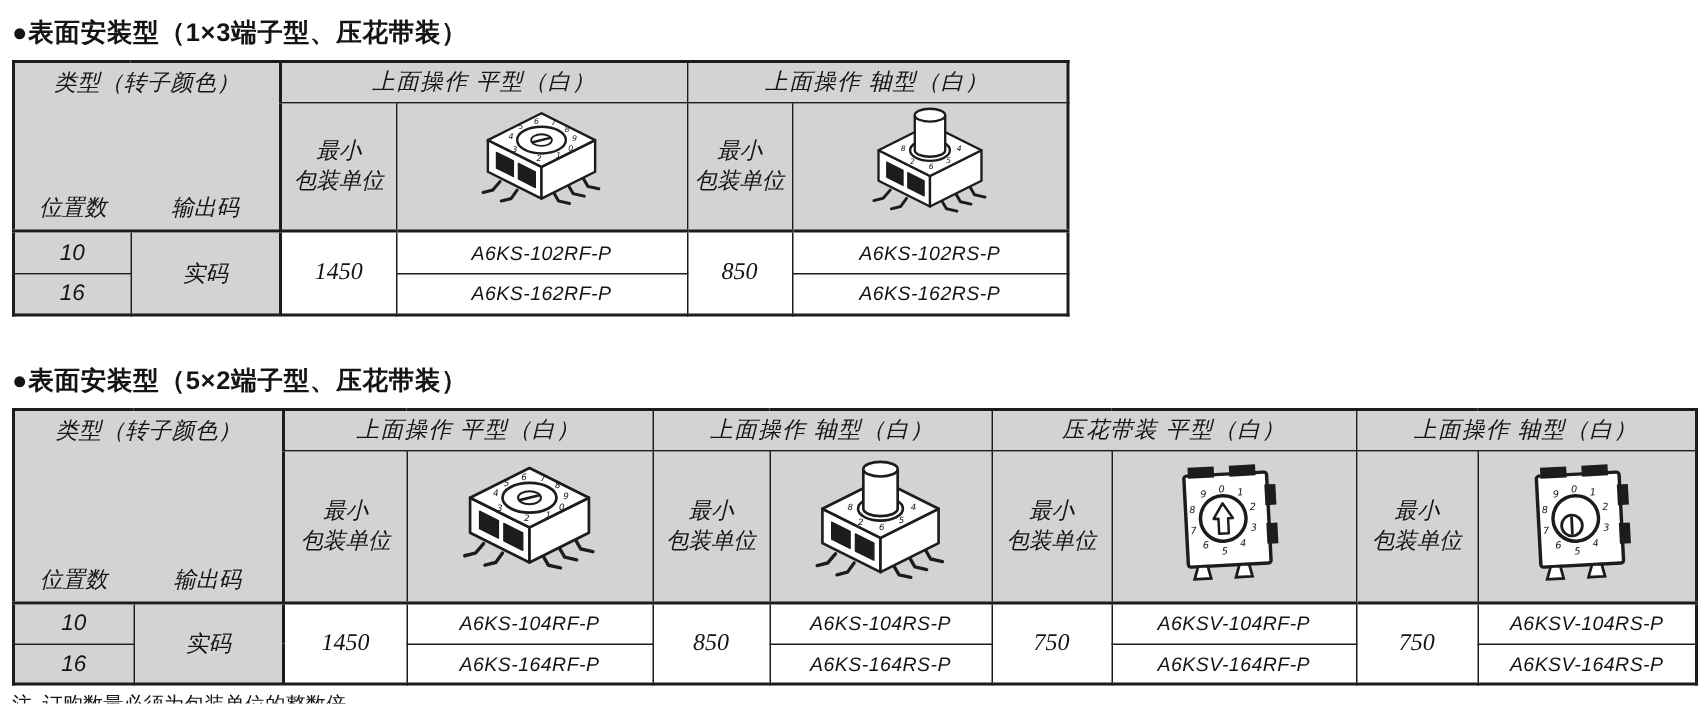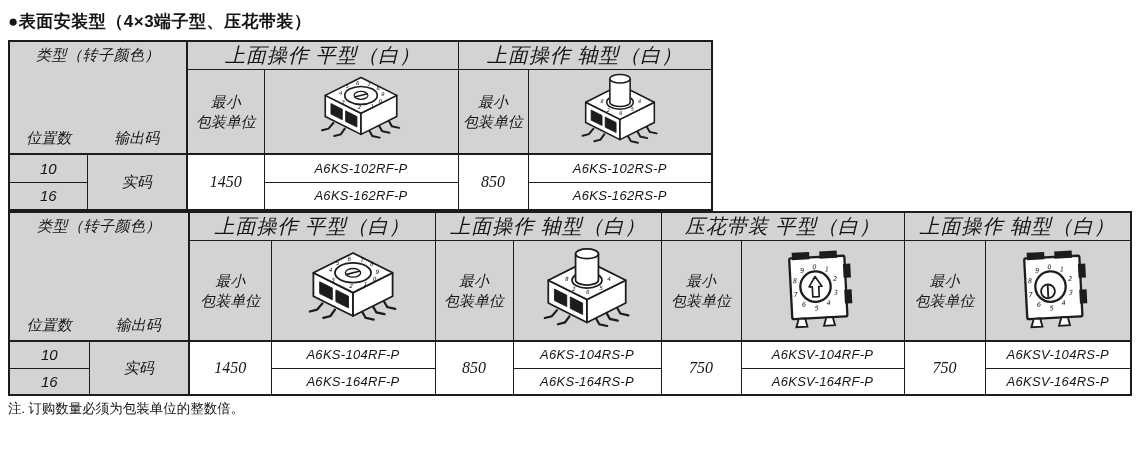--- a/index.html
+++ b/index.html
@@ -17,21 +17,21 @@
   .graycell{background:#d3d3d3;}
   .thickL{border-left:2.5px solid #1c1c1c !important;}
   tr.bodysep td{border-top:2.5px solid #1c1c1c;}
 
   .h1row{height:27px;}
   .t1 .h2row{height:84px;}
   .t2 .h2row{height:100px;}
   .t1 .drow{height:28px;}
   .t2 .drow{height:27px;}
 
-  .group-label{font-size:20px;letter-spacing:1px;}
+  .group-label{font-size:15px;letter-spacing:1px;}
   .type-inner{display:flex;flex-direction:column;justify-content:space-between;
               padding:4px 0 5px 0;}
   .t1 .type-inner{height:102px;}
   .t2 .type-inner{height:118px;}
   .type-top{font-size:15px;letter-spacing:0.5px;}
   .type-bottom{display:flex;font-size:15px;}
   .type-bottom .c1{width:44%;}
   .type-bottom .c2{width:56%;text-align:center;}
 
   .minpack{vertical-align:bottom;font-size:15px;line-height:1.3;padding-bottom:3px;}
@@ -163,21 +163,21 @@
             <text x="12.1" y="42">8</text>
           <text x="20.5" y="31">9</text>
         </g>
       </g>
     </symbol>
   </defs>
 </svg>
 
 <div class="wrap">
 
-  <div class="sec-title">●表面安装型（4×3端子型、压花带装）</div>
+  <div class="sec-title">●表面安装型（1×3端子型、压花带装）</div>
 
   <table class="cat t1" style="width:703px">
     <colgroup>
       <col style="width:78px">
         <col style="width:100px">
       <col style="width:77px">
         <col style="width:194px">
       <col style="width:70px">
         <col style="width:184px">
     </colgroup>
@@ -224,20 +224,21 @@
       <td class="model">A6KS-102RS-P</td>
     </tr>
     <tr class="drow">
       <td class="graycell pos">16</td>
       <td class="model">A6KS-162RF-P</td>
       <td class="model">A6KS-162RS-P</td>
     </tr>
   </tbody>
     </table>
 
+  <div class="sec-title second">●表面安装型（5×2端子型、压花带装）</div>
 
   <table class="cat t2" style="width:1122px">
     <colgroup>
       <col style="width:80px">
         <col style="width:100px">
       <col style="width:82px">
         <col style="width:164px">
       <col style="width:78px">
         <col style="width:148px">
       <col style="width:80px">

